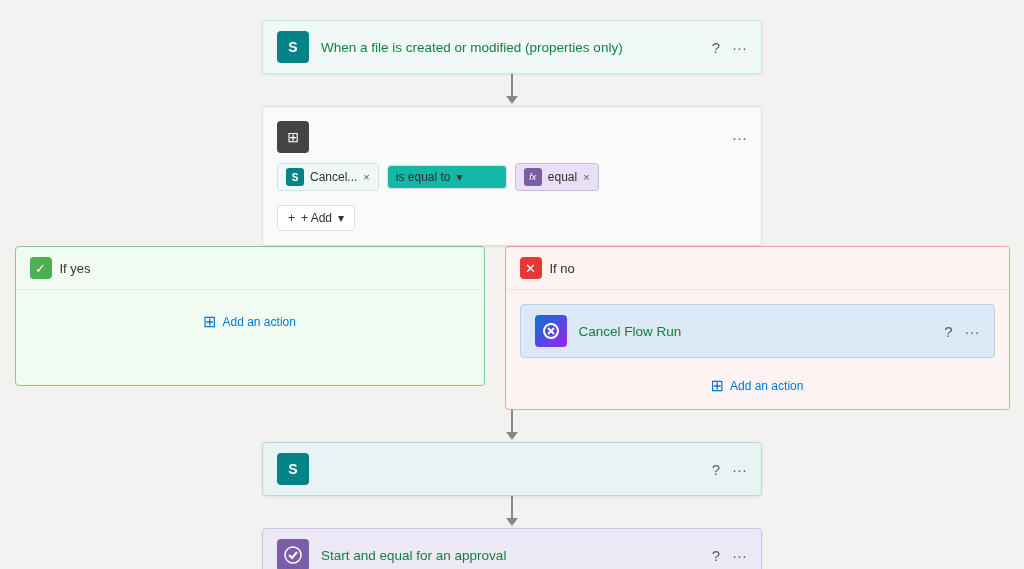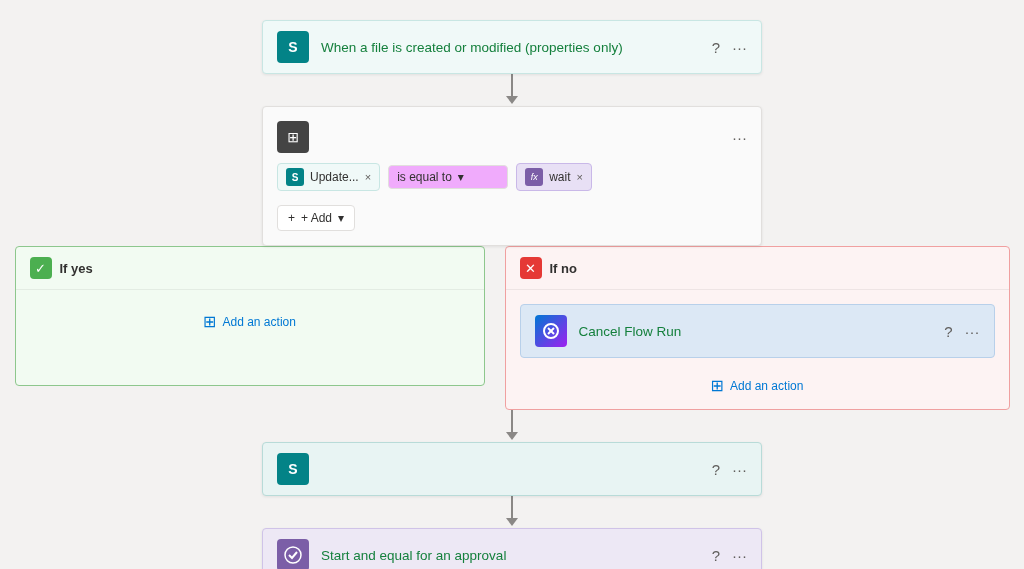--- a/index.html
+++ b/index.html
@@ -179,21 +179,21 @@
       color: #605e5c;
       cursor: pointer;
       font-size: 11px;
     }
 
     .condition-operator {
       display: flex;
       align-items: center;
       border: 1px solid #e1dfdd;
       border-radius: 4px;
-      background: #f0abfc;
+      background: #14b8a6;
       padding: 4px 8px;
       font-size: 12px;
       gap: 6px;
       min-width: 120px;
     }
 
     .null-pill {
       display: flex;
       align-items: center;
       background: #e8e0f5;
@@ -286,21 +286,21 @@
       height: 22px;
       border-radius: 4px;
       display: flex;
       align-items: center;
       justify-content: center;
       font-size: 13px;
     }
 
     .branch-title {
       font-size: 13px;
-      font-weight: 700;
+      font-weight: 400;
       color: #323130;
     }
 
     .branch-body {
       padding: 14px;
       display: flex;
       flex-direction: column;
       align-items: center;
     }
 
@@ -366,32 +366,32 @@
         <span>⊞</span>
       </div>
       <div class="condition-more">
         <span class="more-icon">···</span>
       </div>
     </div>
 
     <div class="condition-row">
       <div class="condition-pill">
         <div class="pill-icon-sp">S</div>
-        <span>Update...</span>
+        <span>Cancel...</span>
         <span class="pill-close">×</span>
       </div>
 
       <div class="condition-operator">
         <span>is equal to</span>
         <span>▾</span>
       </div>
 
       <div class="null-pill">
         <div class="fx-icon">fx</div>
-        <span>wait</span>
+        <span>equal</span>
         <span class="pill-close">×</span>
       </div>
     </div>
 
     <button class="add-button">
       <span>+</span>
       <span>+ Add</span>
       <span>▾</span>
     </button>
   </div>

